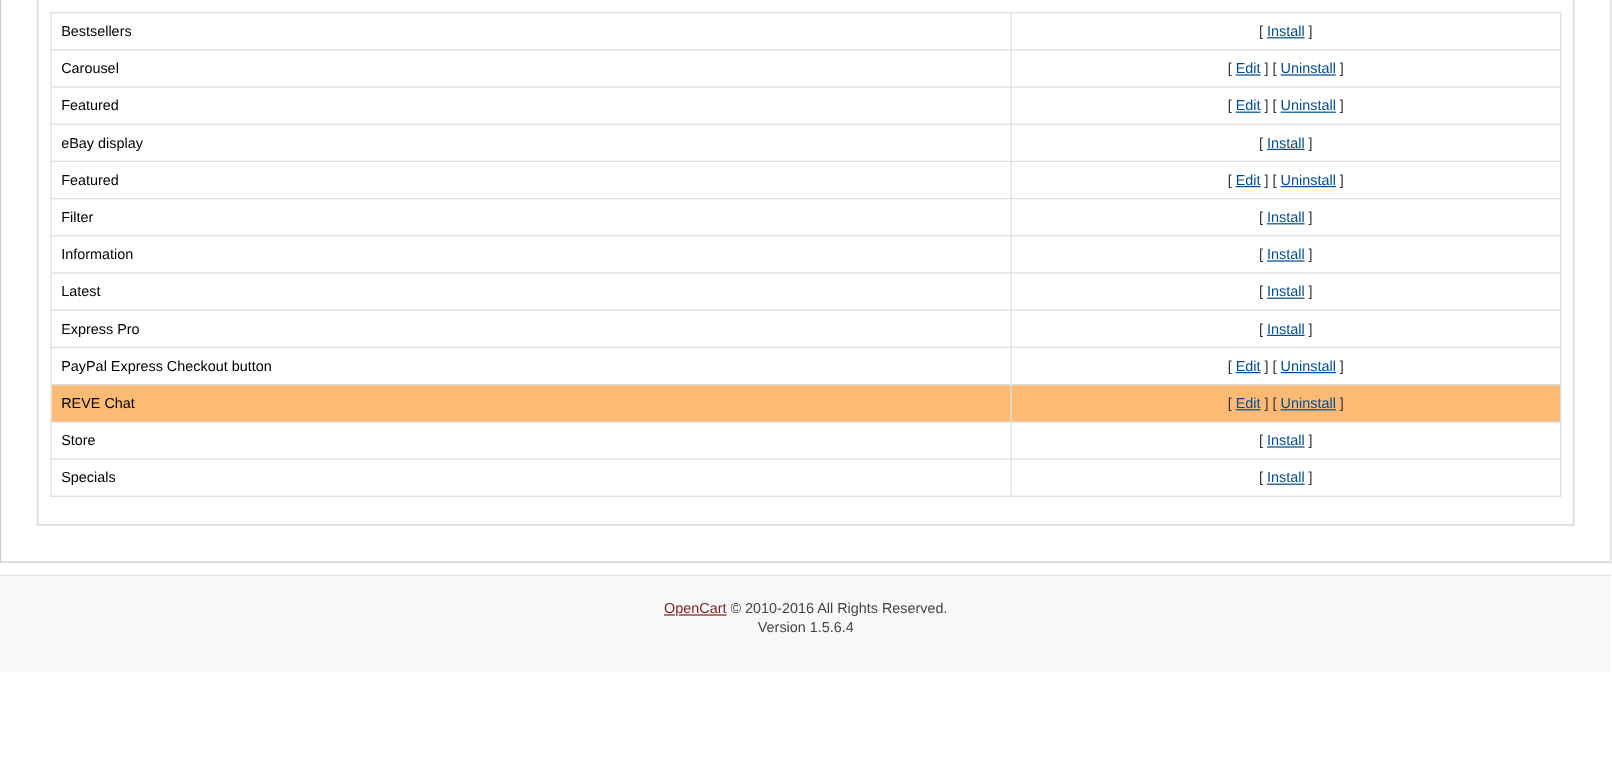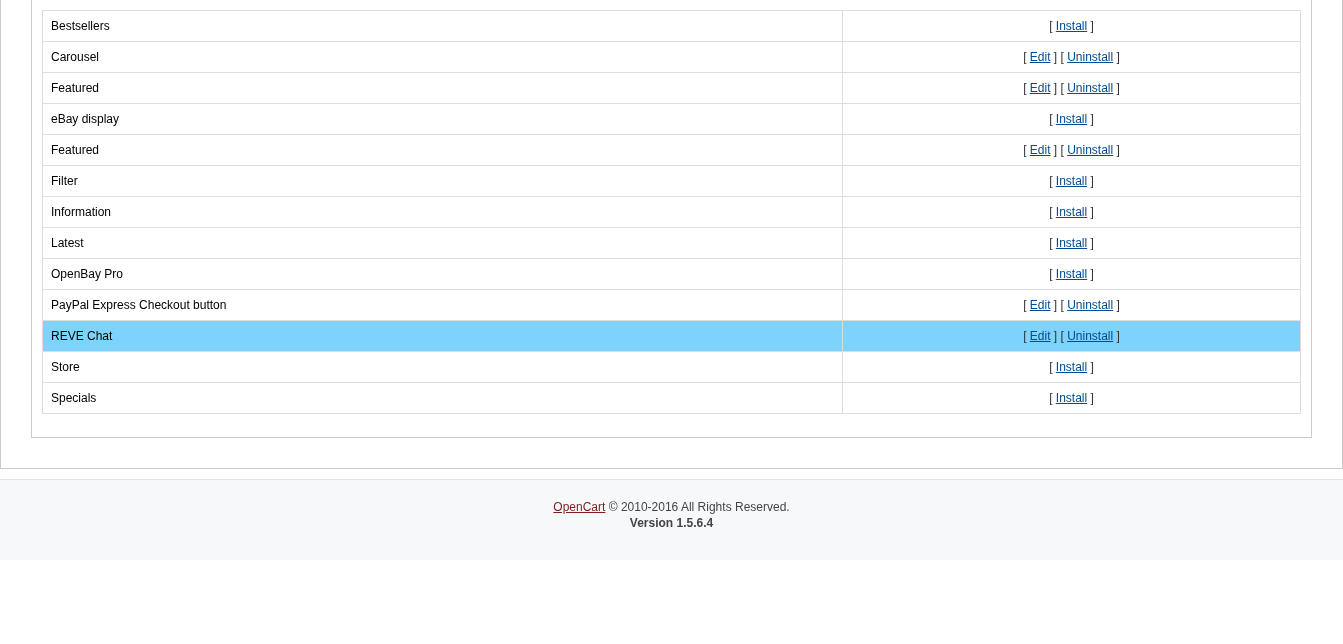--- a/index.html
+++ b/index.html
@@ -32,21 +32,21 @@
     vertical-align: middle;
     height: 30px;
   }
   table.list td.name-col {
     width: 800px;
   }
   table.list td.action-col {
     text-align: center;
   }
   tr.highlight td {
-    background: #7dd3fc;
+    background: #fdba74;
   }
   .bracket { color: #333; }
   a.action-link {
     color: #004b91;
     text-decoration: underline;
   }
   #footer {
     margin-top: 10px;
     padding: 20px 0 30px 0;
     text-align: center;
@@ -54,21 +54,20 @@
     border-top: 1px solid #e5e5e5;
     color: #444;
     font-size: 12px;
   }
   #footer a {
     color: #7f1d1d;
     text-decoration: underline;
   }
   .version {
     margin-top: 2px;
-    font-weight: bold;
   }
 </style>
 </head>
 <body>
 
 <div class="outer-border">
   <div class="content-box">
     <table class="list">
       <tbody id="module-tbody">
           <tr>
@@ -97,21 +96,21 @@
           </tr>
           <tr>
             <td class="name-col">Information</td>
             <td class="action-col"><span class="bracket">[ </span><a href="#" class="action-link">Install</a><span class="bracket"> ]</span></td>
           </tr>
           <tr>
             <td class="name-col">Latest</td>
             <td class="action-col"><span class="bracket">[ </span><a href="#" class="action-link">Install</a><span class="bracket"> ]</span></td>
           </tr>
           <tr>
-            <td class="name-col">OpenBay Pro</td>
+            <td class="name-col">Express Pro</td>
             <td class="action-col"><span class="bracket">[ </span><a href="#" class="action-link">Install</a><span class="bracket"> ]</span></td>
           </tr>
           <tr>
             <td class="name-col">PayPal Express Checkout button</td>
             <td class="action-col"><span class="bracket">[ </span><a href="#" class="action-link">Edit</a><span class="bracket"> ]</span> <span class="bracket">[ </span><a href="#" class="action-link">Uninstall</a><span class="bracket"> ]</span></td>
           </tr>
           <tr class="highlight">
             <td class="name-col">REVE Chat</td>
             <td class="action-col"><span class="bracket">[ </span><a href="#" class="action-link">Edit</a><span class="bracket"> ]</span> <span class="bracket">[ </span><a href="#" class="action-link">Uninstall</a><span class="bracket"> ]</span></td>
           </tr>

